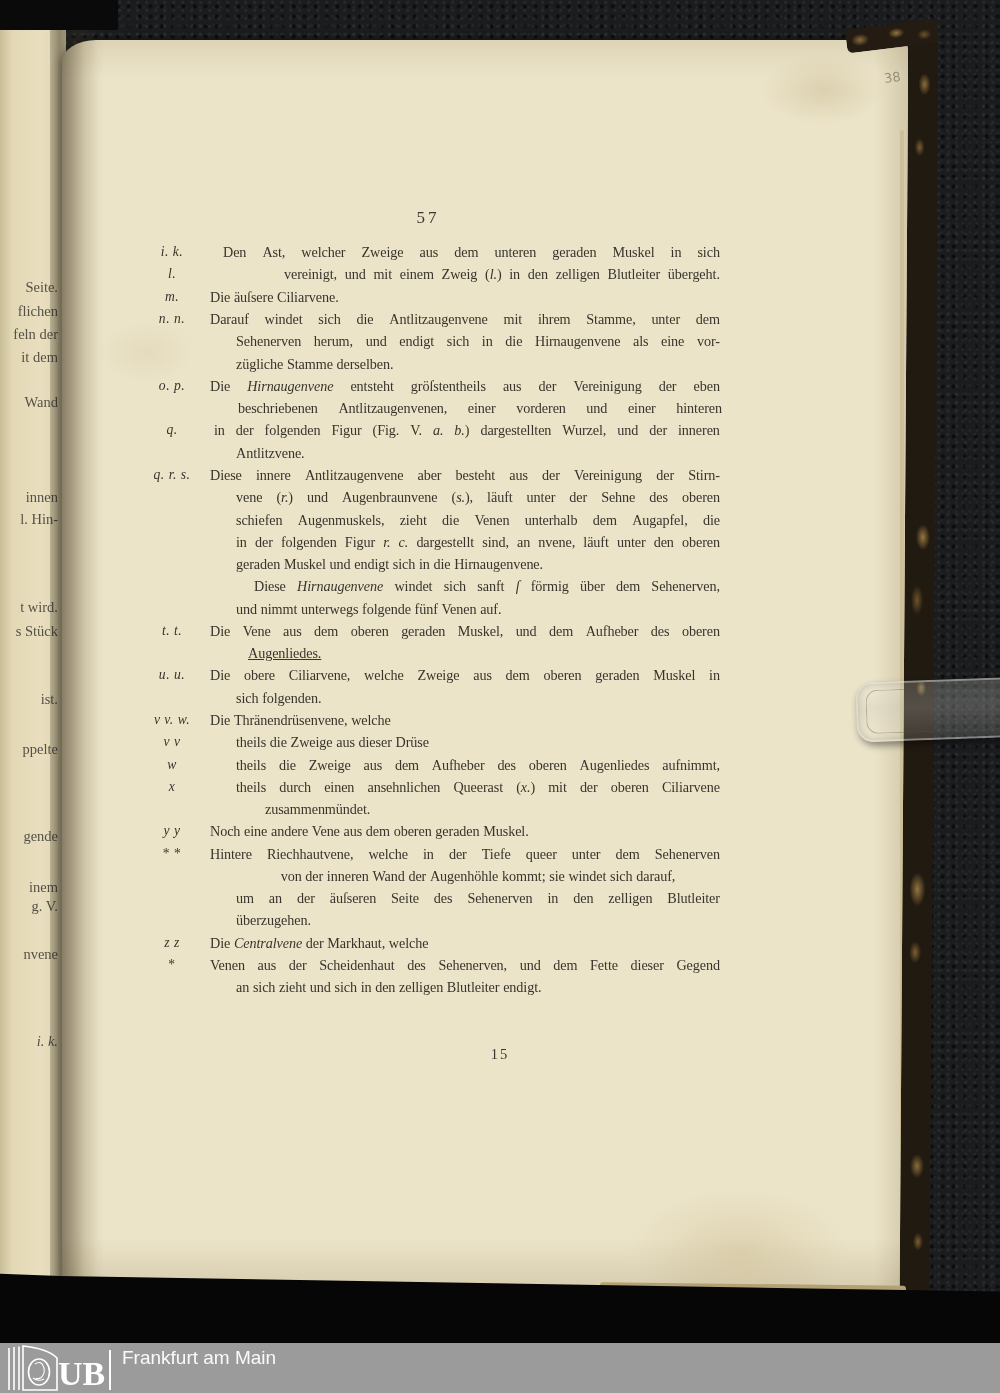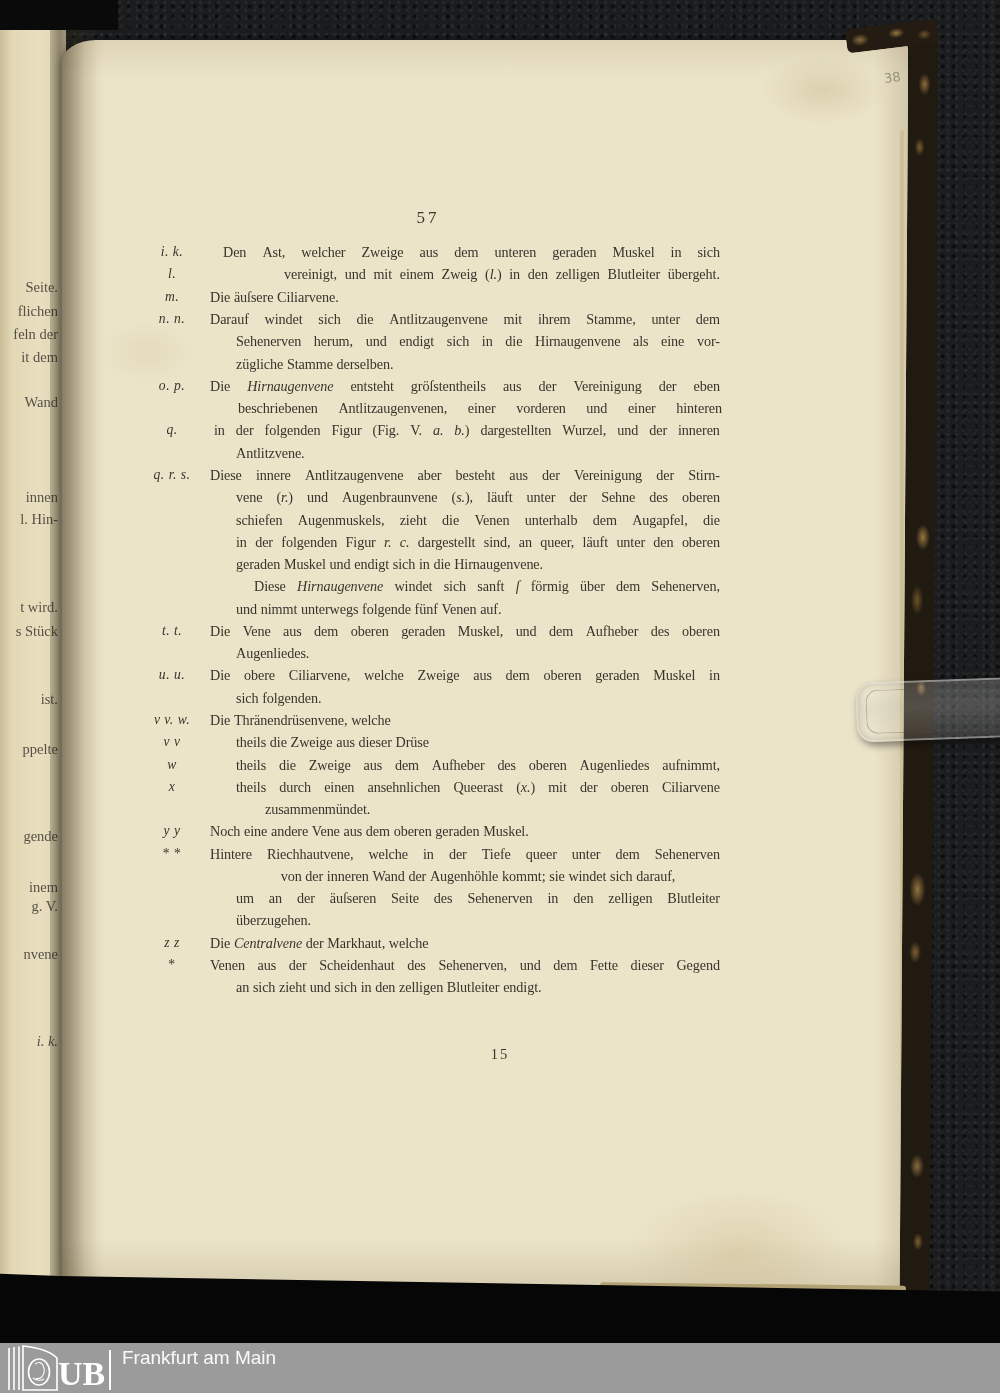--- a/index.html
+++ b/index.html
@@ -269,21 +269,21 @@
       <div class="tl j" style="top: 494px; left: 174px; width: 484px;">
         <span class="w"><span>in</span></span>
         <span class="w"><span>der</span></span>
         <span class="w"><span>folgenden</span></span>
         <span class="w"><span>Figur</span></span>
         <span class="w"><span class="it">r.</span></span>
         <span class="w"><span class="it">c.</span></span>
         <span class="w"><span>dargestellt</span></span>
         <span class="w"><span>sind,</span></span>
         <span class="w"><span>an</span></span>
-        <span class="w"><span>queer,</span></span>
+        <span class="w"><span>nvene,</span></span>
         <span class="w"><span>läuft</span></span>
         <span class="w"><span>unter</span></span>
         <span class="w"><span>den</span></span>
         <span class="w"><span>oberen</span></span>
       </div>
       <div class="tl" style="top: 516px; left: 174px; width: 484px;">
         <span class="w"><span>geraden</span></span>
         <span class="w"><span>Muskel</span></span>
         <span class="w"><span>und</span></span>
         <span class="w"><span>endigt</span></span>
@@ -321,21 +321,21 @@
         <span class="w"><span>dem</span></span>
         <span class="w"><span>oberen</span></span>
         <span class="w"><span>geraden</span></span>
         <span class="w"><span>Muskel,</span></span>
         <span class="w"><span>und</span></span>
         <span class="w"><span>dem</span></span>
         <span class="w"><span>Aufheber</span></span>
         <span class="w"><span>des</span></span>
         <span class="w"><span>oberen</span></span>
       </div>
-      <div class="tl" style="top: 605px; left: 174px; width: 484px;">
+      <div class="tl" style="top: 605px; left: 186px; width: 484px; text-decoration: underline;">
         <span class="w"><span>Augenliedes.</span></span>
       </div>
       <span class="lab" style="top: 627px;">u. u.</span>
       <div class="tl j" style="top: 627px; left: 148px; width: 510px;">
         <span class="w"><span>Die</span></span>
         <span class="w"><span>obere</span></span>
         <span class="w"><span>Ciliarvene,</span></span>
         <span class="w"><span>welche</span></span>
         <span class="w"><span>Zweige</span></span>
         <span class="w"><span>aus</span></span>

